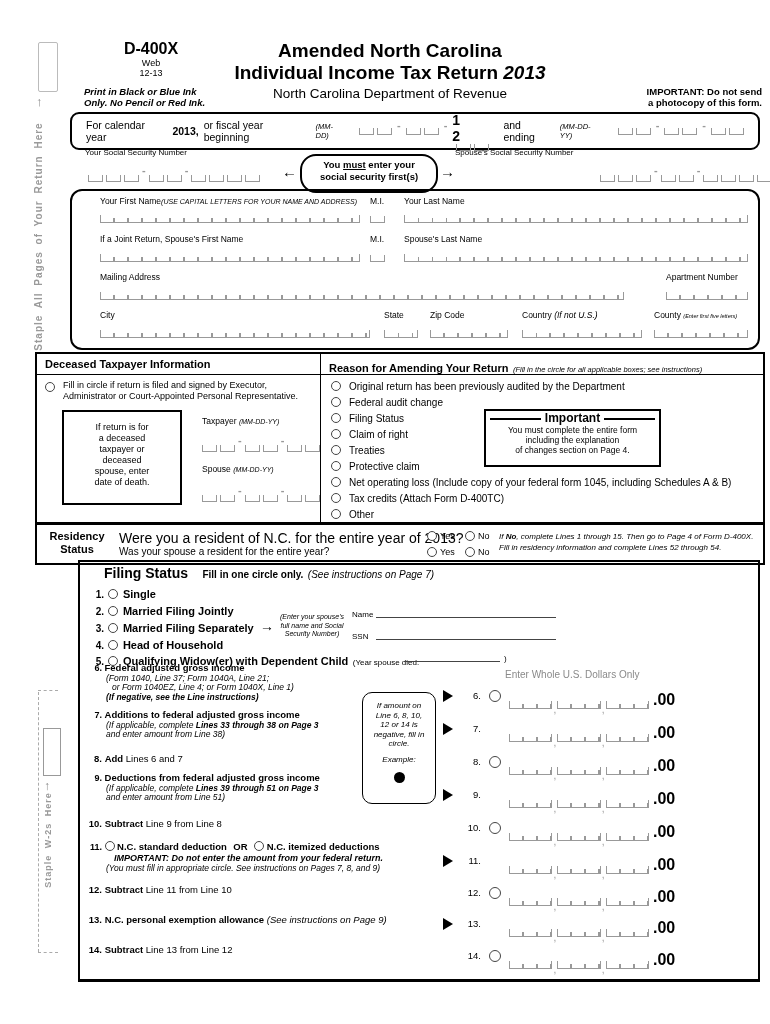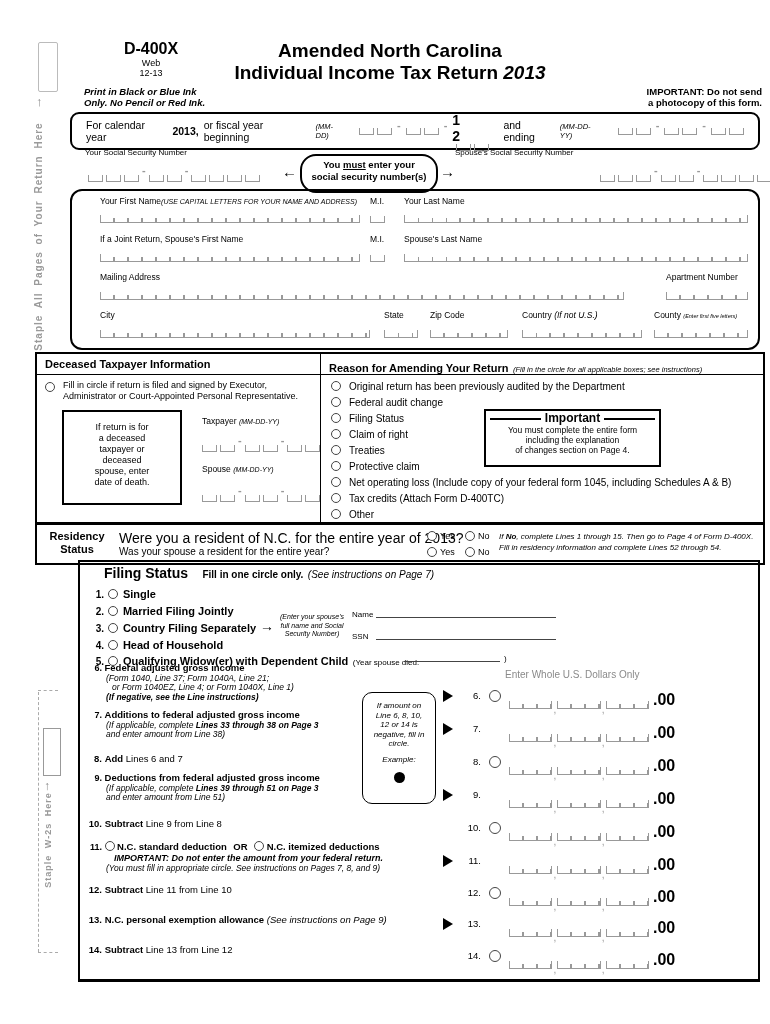--- a/index.html
+++ b/index.html
@@ -49,20 +49,21 @@
   <div class="vtext" style="left:-7px;top:835px;width:110px;font-size:9px;"><span>Staple W-2s Here</span></div>
 
   <div class="a c" style="left:76px;top:40px;width:70px;margin-left:40px;">
     <div class="b" style="font-size:16px;">D-400X</div>
     <div style="font-size:9px;">Web</div>
     <div style="font-size:9px;">12-13</div>
   </div>
   <div class="a c" style="left:180px;top:40px;width:420px;">
     <div class="b" style="font-size:19px;">Amended North Carolina</div>
     <div class="b" style="font-size:19px;"><span>Individual Income Tax Return</span> <span class="i">2013</span></div>
+    <div style="font-size:13.5px;margin-top:2px;">North Carolina Department of Revenue</div>
   </div>
   <div class="a bi" style="left:84px;top:86px;font-size:9.5px;line-height:11px;">
     <div>Print in Black or Blue Ink</div>
     <div>Only. No Pencil or Red Ink.</div>
   </div>
   <div class="a b" style="left:580px;top:86px;width:182px;font-size:9.5px;line-height:11px;text-align:right;">
     <div>IMPORTANT:  Do not send</div>
     <div>a photocopy of this form.</div>
   </div>
 
@@ -132,21 +133,21 @@
       <span class="cell"></span>
     <span class="gdash">-</span>
     <span class="cell"></span>
       <span class="cell"></span>
       <span class="cell"></span>
       <span class="cell"></span>
   </div>
   <div class="a b" style="left:282px;top:163px;font-size:15px;">←</div>
   <div class="a c" style="left:300px;top:154px;width:134px;height:32px;border:2px solid #000;border-radius:16px;font-size:9.5px;font-weight:bold;line-height:12px;padding-top:3px;background:#fff;">
     <div><span>You </span><span style="text-decoration:underline;">must</span><span> enter your</span></div>
-    <div>social security number(s)</div>
+    <div>social security first(s)</div>
   </div>
   <div class="a b" style="left:440px;top:163px;font-size:15px;">→</div>
 
   <div class="a rbox" style="left:70px;top:189px;width:686px;height:157px;"></div>
   <div class="a" style="left:100px;top:196px;font-size:8.5px;"><span>Your First Name</span><span class="i" style="font-size:7px;">(USE CAPITAL  LETTERS FOR YOUR NAME AND ADDRESS)</span></div>
   <div class="a" style="left:370px;top:196px;font-size:8.5px;">M.I.</div>
   <div class="a" style="left:404px;top:196px;font-size:8.5px;">Your Last Name</div>
   <div class="a tl" style="left:100px;top:215px;width:258px;"></div>
   <div class="a cell" style="left:370px;top:216px;"></div>
   <div class="a tl" style="left:404px;top:215px;width:342px;"></div>
@@ -274,21 +275,21 @@
   <div class="a" style="left:78px;top:560px;width:678px;height:417px;border:2px solid #000;border-bottom-width:3px;"></div>
 
   <div class="a" style="left:104px;top:564px;">
     <span class="b" style="font-size:14px;">Filing Status</span>
     <span class="b" style="font-size:10px;margin-left:10px;">Fill in one circle only.</span>
     <span class="i" style="font-size:10px;">(See instructions on Page 7)</span>
   </div>
 
   <div class="a" style="left:86px;top:584px;"><span class="b" style="display:inline-block;width:18px;text-align:right;font-size:10px;">1.</span> <span class="cir" style="vertical-align:-1px;"></span> <span class="b" style="font-size:11px;">Single</span></div>
   <div class="a" style="left:86px;top:601px;"><span class="b" style="display:inline-block;width:18px;text-align:right;font-size:10px;">2.</span> <span class="cir" style="vertical-align:-1px;"></span> <span class="b" style="font-size:11px;">Married Filing Jointly</span></div>
-  <div class="a" style="left:86px;top:618px;"><span class="b" style="display:inline-block;width:18px;text-align:right;font-size:10px;">3.</span> <span class="cir" style="vertical-align:-1px;"></span> <span class="b" style="font-size:11px;">Country Filing Separately</span></div>
+  <div class="a" style="left:86px;top:618px;"><span class="b" style="display:inline-block;width:18px;text-align:right;font-size:10px;">3.</span> <span class="cir" style="vertical-align:-1px;"></span> <span class="b" style="font-size:11px;">Married Filing Separately</span></div>
   <div class="a" style="left:86px;top:635px;"><span class="b" style="display:inline-block;width:18px;text-align:right;font-size:10px;">4.</span> <span class="cir" style="vertical-align:-1px;"></span> <span class="b" style="font-size:11px;">Head of Household</span></div>
   <div class="a" style="left:86px;top:651px;"><span class="b" style="display:inline-block;width:18px;text-align:right;font-size:10px;">5.</span> <span class="cir" style="vertical-align:-1px;"></span> <span class="b" style="font-size:11px;">Qualifying Widow(er) with Dependent Child</span> <span style="font-size:8px;">(Year spouse died:</span></div>
   <div class="a ul" style="left:404px;top:652px;width:96px;"></div>
   <div class="a" style="left:504px;top:654px;font-size:8px;">)</div>
 
   <div class="a b" style="left:260px;top:618px;font-size:14px;">→</div>
   <div class="a i c" style="left:276px;top:613px;width:72px;font-size:7px;line-height:8.5px;">
     <div>(Enter your spouse's</div>
     <div>full name and Social</div>
     <div>Security Number)</div>

